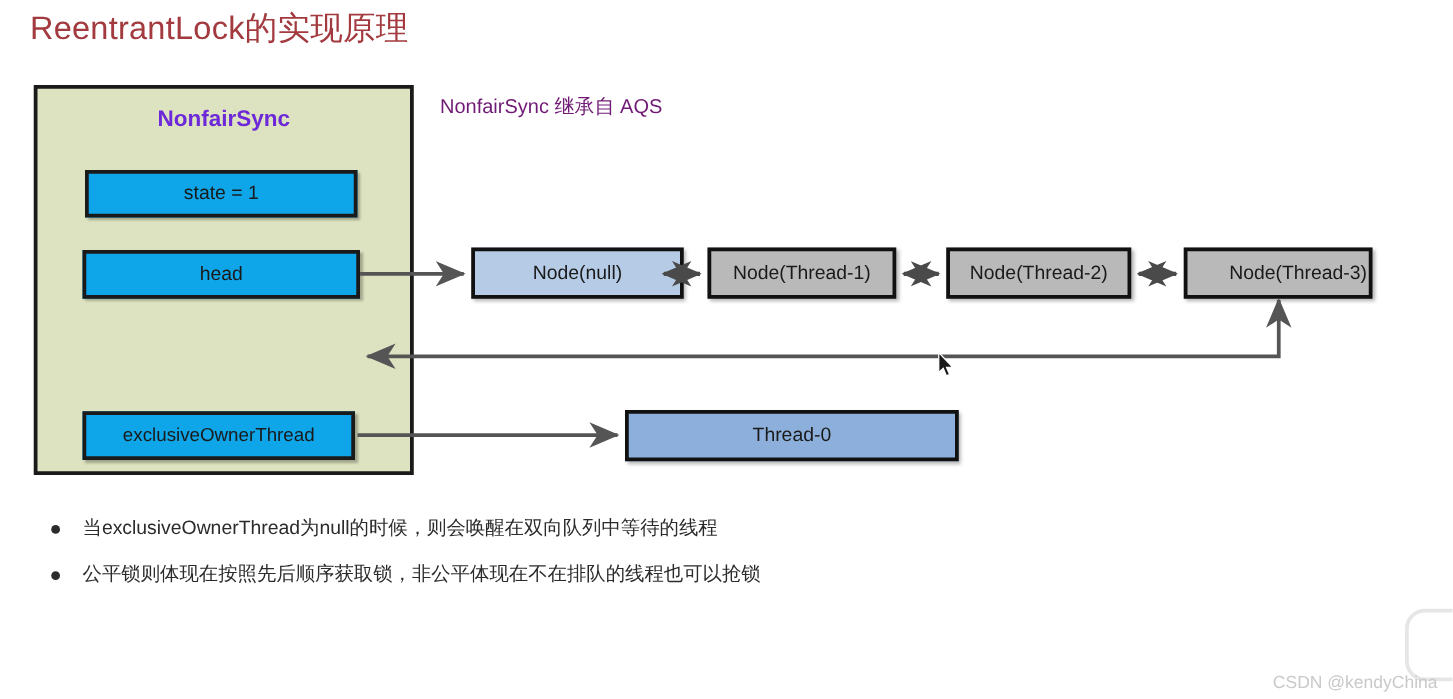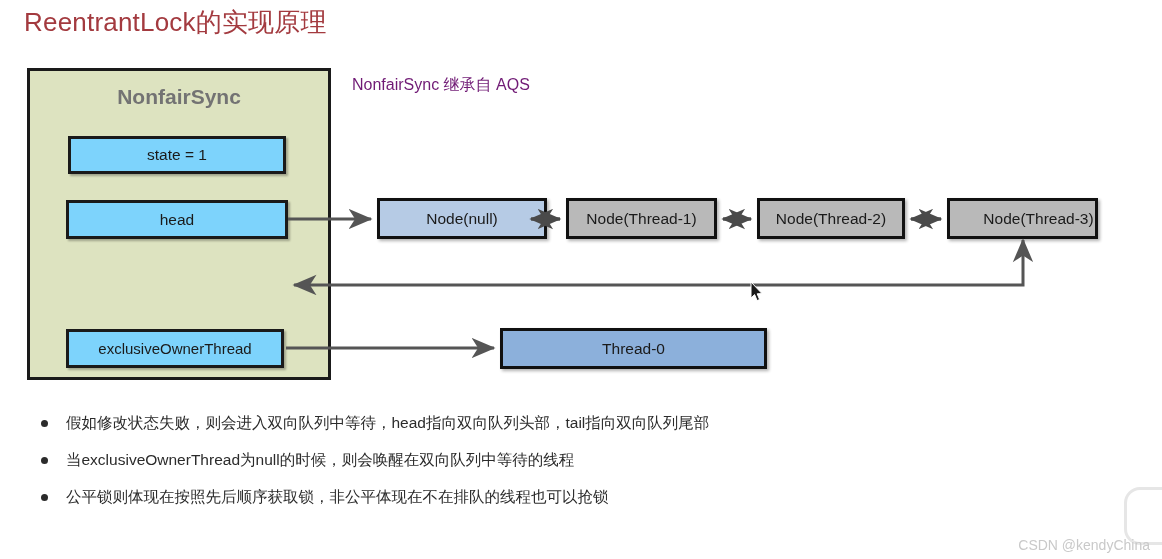--- a/index.html
+++ b/index.html
@@ -47,28 +47,28 @@
     background: #dde3c0;
     border: 3px solid #1a1a1a;
     box-sizing: border-box;
   }
   #nonfair-sync-title {
     position: absolute;
     left: 0;
     top: 14px;
     width: 100%;
     text-align: center;
-    font-size: 21px;
+    font-size: 18px;
     font-weight: bold;
-    color: #737373;
+    color: #6d28d9;
   }
 
   .field-box {
     position: absolute;
-    background: #7dd3fc;
+    background: #0ea5e9;
     border: 3px solid #1a1a1a;
     box-sizing: border-box;
     display: flex;
     align-items: center;
     justify-content: center;
     font-size: 15.5px;
     color: #1a1a1a;
     box-shadow: 2px 2px 2px rgba(0,0,0,0.28);
   }
 
@@ -272,23 +272,20 @@
       <path d="M911,219 L941,219" stroke="#4a4a4a" stroke-width="3.4" fill="none" marker-start="url(#arrow-start-dark)" marker-end="url(#arrow-end-dark)"></path>
     </g>
   </svg>
 
   <svg id="mouse-cursor" viewBox="0 0 14 20" width="14" height="20">
     <path d="M1,0 L1,16 L4.6,12.6 L7.1,18.6 L9.6,17.5 L7.2,11.8 L12,11.6 z" fill="#1a1a1a" stroke="#ffffff" stroke-width="1"></path>
   </svg>
 </div>
 
 <ul id="bullet-list">
-  <li>
-    <span>假如修改状态失败，则会进入双向队列中等待，head指向双向队列头部，tail指向双向队列尾部</span>
-  </li>
   <li>
     <span>当exclusiveOwnerThread为null的时候，则会唤醒在双向队列中等待的线程</span>
   </li>
   <li>
     <span>公平锁则体现在按照先后顺序获取锁，非公平体现在不在排队的线程也可以抢锁</span>
   </li>
 </ul>
 
 <div id="watermark-logo"></div>
 <div id="watermark">CSDN @kendyChina</div>

